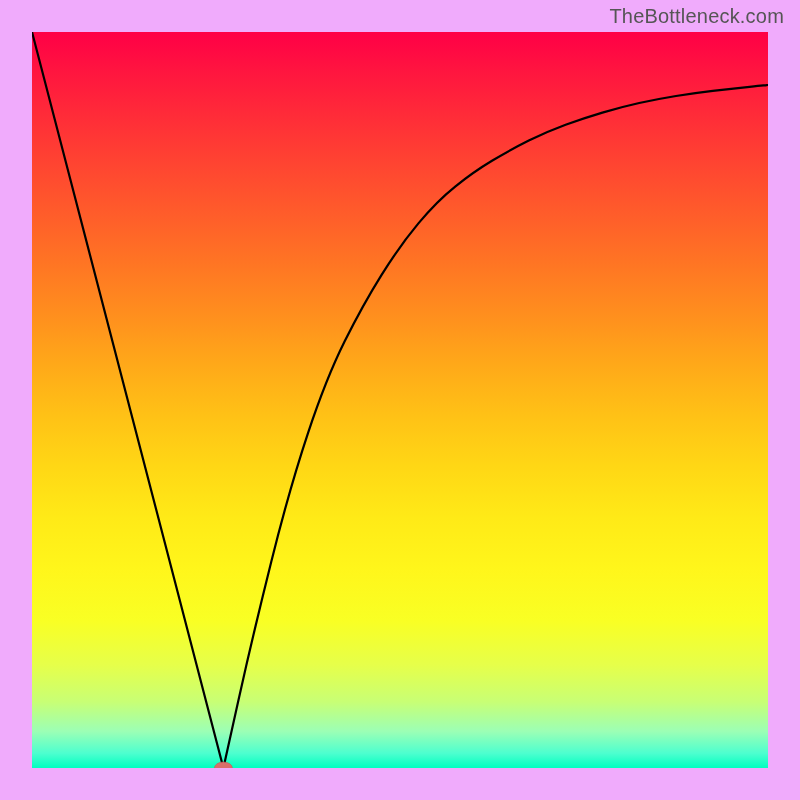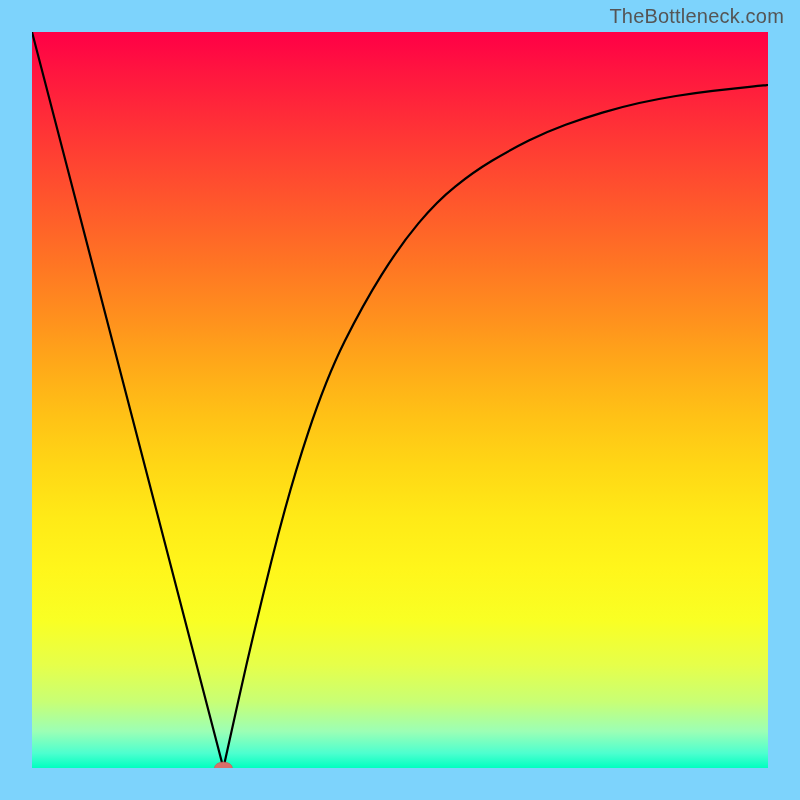--- a/index.html
+++ b/index.html
@@ -8,21 +8,21 @@
     width: 800px;
     height: 800px;
     overflow: hidden;
     background: #000;
     font-family: Arial, Helvetica, sans-serif;
   }
   .frame {
     position: relative;
     width: 800px;
     height: 800px;
-    background: #7dd3fc;
+    background: #f0abfc;
     box-sizing: border-box;
   }
   .watermark {
     position: absolute;
     top: 5px;
     right: 16px;
     color: #555;
     font-size: 20px;
     font-weight: 500;
     letter-spacing: 0.2px;

